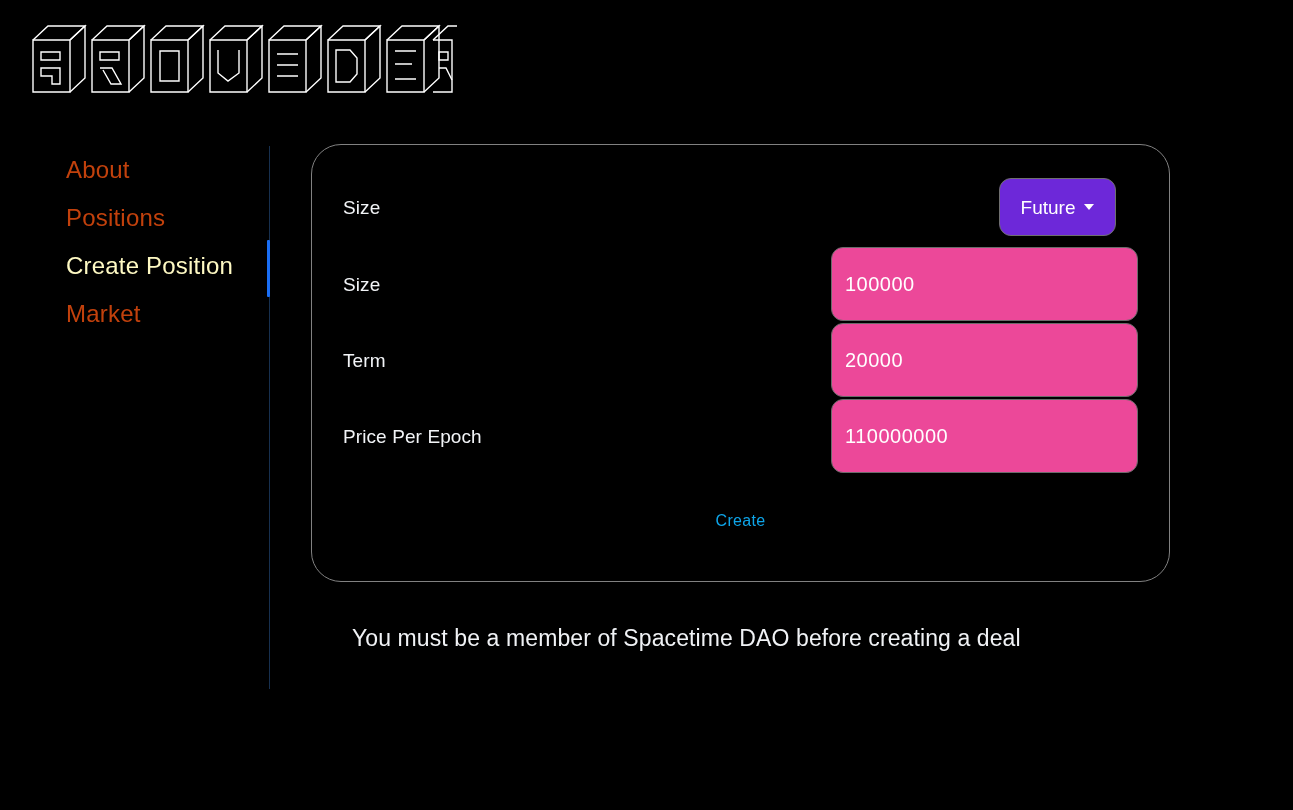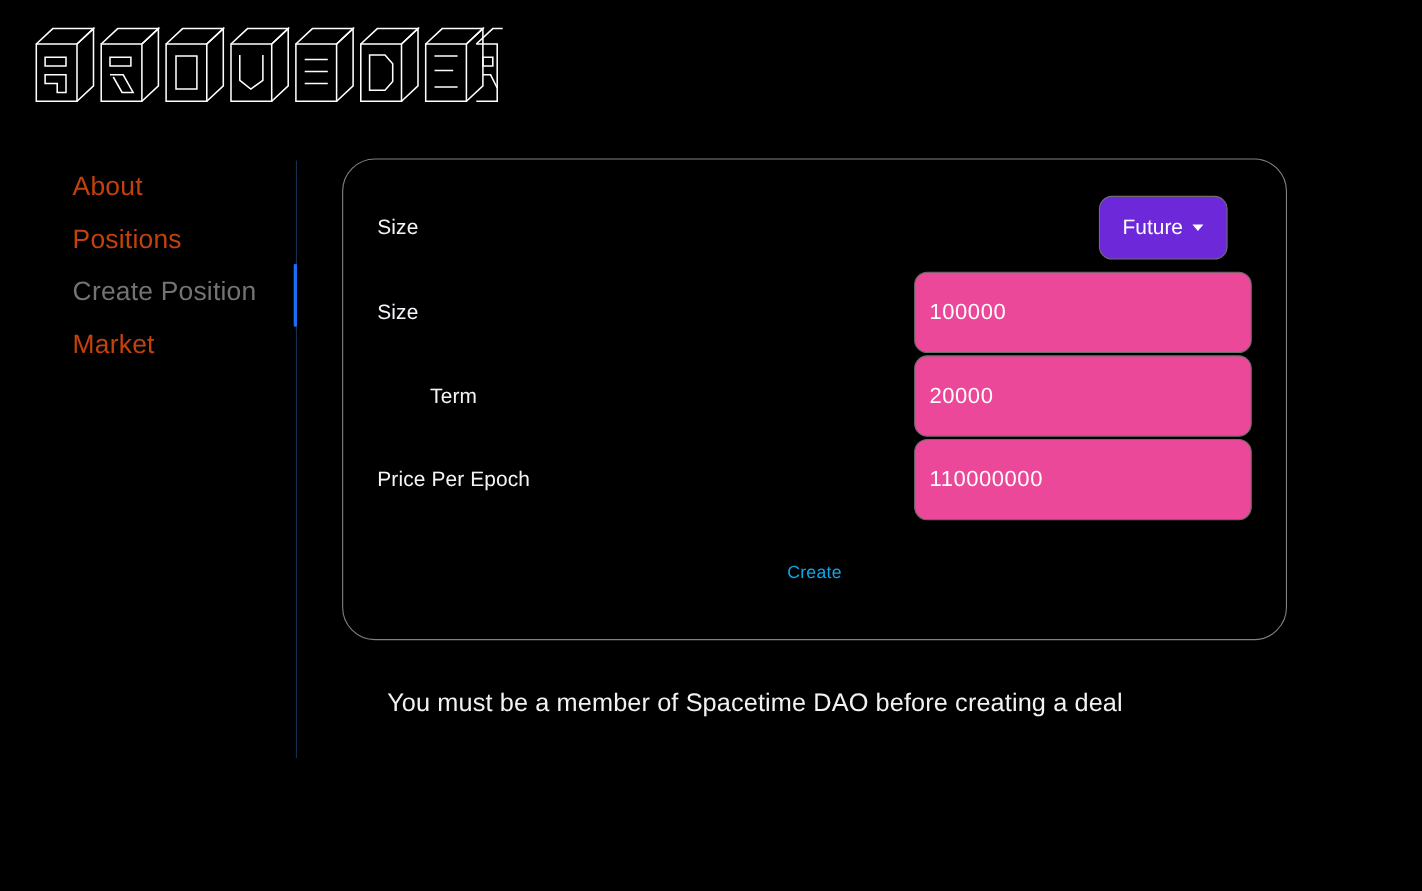--- a/index.html
+++ b/index.html
@@ -46,21 +46,21 @@
     display: block;
     color: #c2410c;
     font-size: 24px;
     letter-spacing: 0.2px;
     line-height: 1;
     margin-bottom: 24px;
     cursor: pointer;
     white-space: nowrap;
     user-select: none;
   }
-  .nav-item.active { color: #737373; }
+  .nav-item.active { color: #fef9c3; }
 
   
   .divider {
     position: absolute;
     left: 269px;
     top: 146px;
     width: 1px;
     height: 543px;
     background: #17304f;
   }
@@ -89,21 +89,21 @@
   .form-row {
     position: absolute;
     left: 31px;
     right: 31px;
     display: flex;
     align-items: center;
     justify-content: space-between;
   }
   .row-type  { top: 33px;  height: 58px; }
   .row-size  { top: 110px; height: 58px; }
-  .row-term  { top: 186px; height: 58px; margin-left: 48px; }
+  .row-term  { top: 186px; height: 58px; }
   .row-price { top: 262px; height: 58px; }
 
   .field-label {
     color: #f2f4f7;
     font-size: 19px;
     line-height: 1;
     letter-spacing: 0.1px;
     white-space: nowrap;
     user-select: none;
   }

